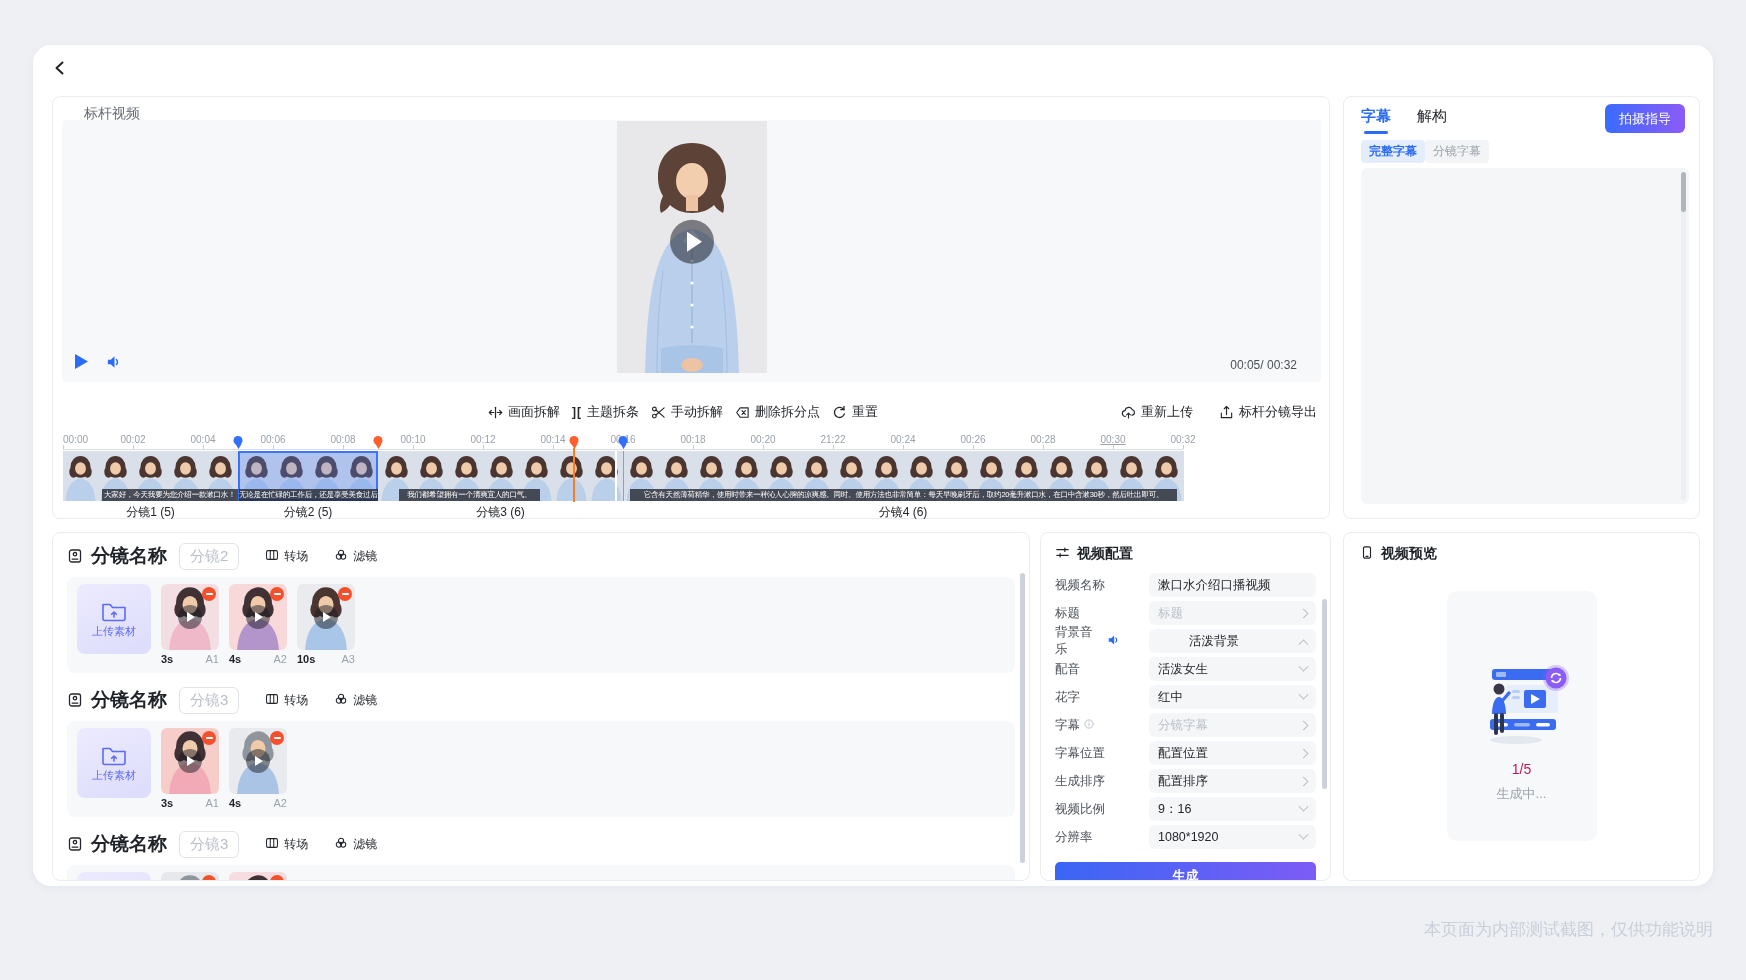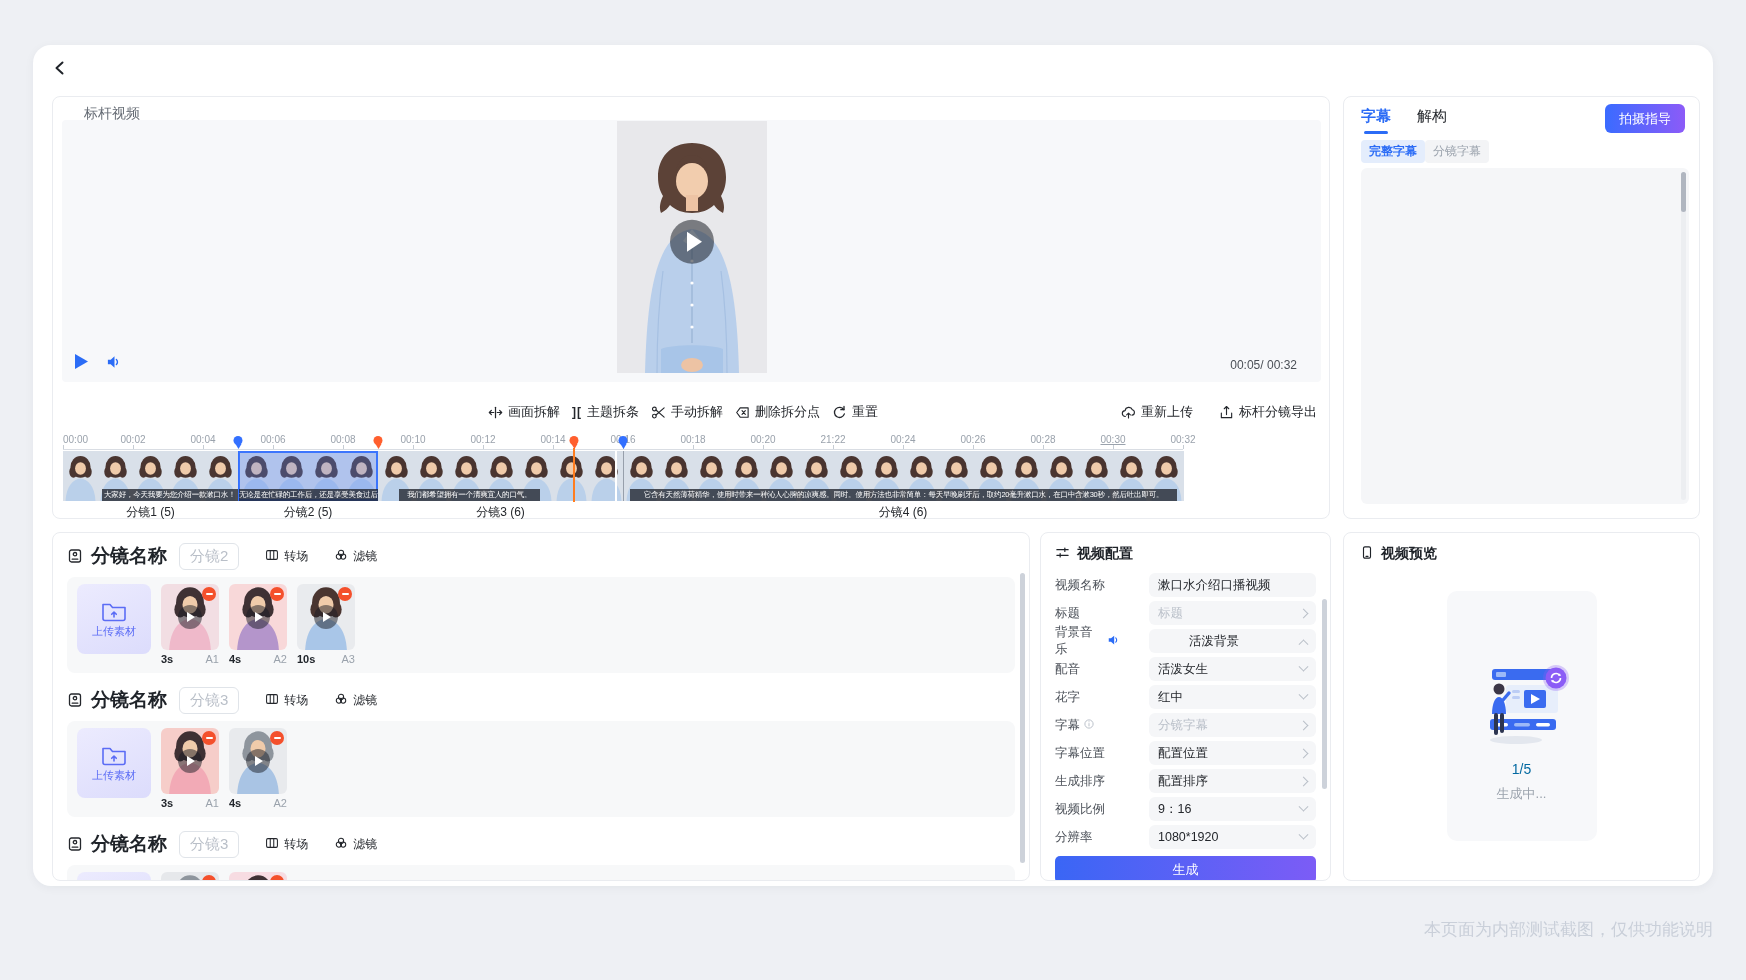--- a/index.html
+++ b/index.html
@@ -102,28 +102,28 @@
   .cfg-rows { margin-top:10px; }
   .cfg-row { display:flex; align-items:center; margin-bottom:4px; height:24px;gap:28px; }
   .cfg-label { width:66px; font-size:12.5px; color:#4b5058; display:flex; align-items:center; gap:3px; flex:none; }
   .cfg-field { flex:1; height:24px; background:#f5f6f8; border-radius:6px; display:flex; align-items:center; padding:0 9px; font-size:12.5px; color:#24272c; cursor:pointer; }
   .cfg-field.ph { color:#b9bfc8; }
   .cfg-field.indent { padding-left:40px; }
   .chev { width:7px; height:7px; border-right:1.4px solid #b9bfc8; border-bottom:1.4px solid #b9bfc8; display:inline-block; margin-left:auto; flex:none; }
   .chev.right { transform:rotate(-45deg); }
   .chev.down { transform:rotate(45deg) translate(-2px,-2px); }
   .chev.up { transform:rotate(-135deg) translate(-2px,-2px); }
-  .gen-btn { margin-top:7px; height:27px; border-radius:5px; background:linear-gradient(90deg,#3a66f5,#7c5cf6); color:#fff; font-size:13px; display:flex; align-items:center; justify-content:center; cursor:pointer; }
+  .gen-btn { margin-top:13px; height:27px; border-radius:5px; background:linear-gradient(90deg,#3a66f5,#7c5cf6); color:#fff; font-size:13px; display:flex; align-items:center; justify-content:center; cursor:pointer;font-weight:bold; }
   .cfg-scroll { position:absolute; right:3px; top:66px; width:5px; height:190px; background:#cdd2da; border-radius:3px; cursor:pointer; }
 
   
   .pv-head { display:flex; align-items:center; gap:7px; font-weight:bold; font-size:14px; color:#1f2329; }
   .pv-card { width:150px; height:250px; margin:28px auto 0; background:#f7f8fa; border-radius:10px; display:flex; flex-direction:column; align-items:center; }
   .pv-ill { margin-top:72px; }
-  .pv-progress { color:#0369a1; font-size:14px; margin-top:12px; }
+  .pv-progress { color:#be185d; font-size:14px; margin-top:12px; }
   .pv-status { color:#9aa2ac; font-size:13px; margin-top:8px; }
 
   .footer-note { position:absolute; right:33px; top:918px; font-size:17px; color:#c9cfd9; }
 </style>
 </head>
 <body>
 
 <div class="main-card">
 
   <div class="back-btn">

